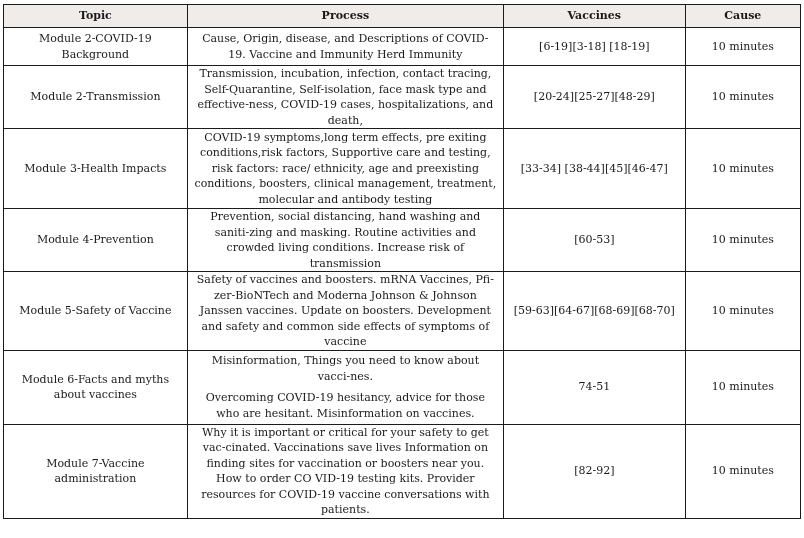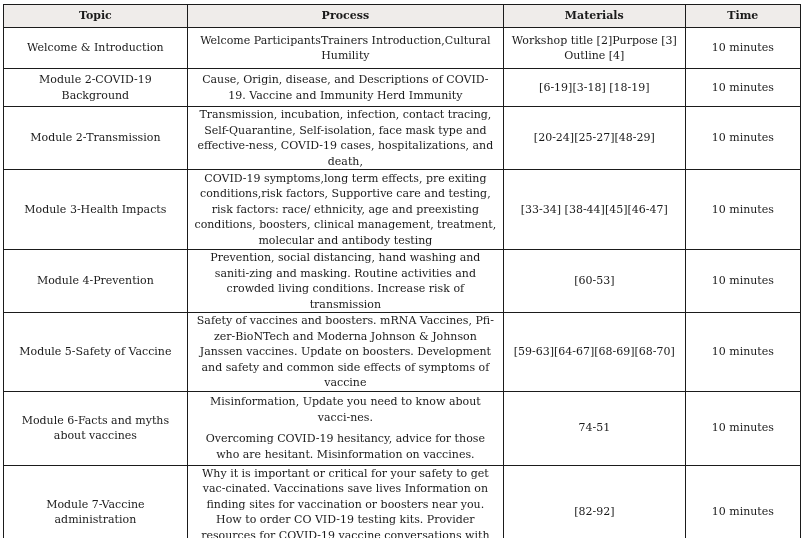--- a/index.html
+++ b/index.html
@@ -48,33 +48,25 @@
   <colgroup>
     <col class="col-topic">
     <col class="col-process">
     <col class="col-materials">
     <col class="col-time">
   </colgroup>
   <thead>
     <tr>
       <th>Topic</th>
       <th>Process</th>
-      <th>Materials</th>
-      <th>Time</th>
+      <th>Vaccines</th>
+      <th>Cause</th>
     </tr>
   </thead>
   <tbody>
-    <tr class="r1">
-      <td>Welcome &amp; Introduction</td>
-      <td class="process">
-          <p>Welcome ParticipantsTrainers Introduction,Cultural Humility</p>
-        </td>
-      <td>Workshop title [2]Purpose [3] Outline [4]</td>
-      <td>10 minutes</td>
-    </tr>
     <tr class="r2">
       <td>Module 2-COVID-19 Background</td>
       <td class="process">
           <p>Cause, Origin, disease, and Descriptions of COVID-19. Vaccine and Immunity Herd Immunity</p>
         </td>
       <td>[6-19][3-18] [18-19]</td>
       <td>10 minutes</td>
     </tr>
     <tr class="r3">
       <td>Module 2-Transmission</td>
@@ -104,21 +96,21 @@
       <td>Module 5-Safety of Vaccine</td>
       <td class="process">
           <p>Safety of vaccines and boosters. mRNA Vaccines, Pfi-zer-BioNTech and Moderna Johnson &amp; Johnson Janssen vaccines. Update on boosters.  Development and safety and common side effects of symptoms of vaccine</p>
         </td>
       <td>[59-63][64-67][68-69][68-70]</td>
       <td>10 minutes</td>
     </tr>
     <tr class="r7">
       <td>Module 6-Facts and myths about vaccines</td>
       <td class="process">
-        <p>Misinformation, Update you need to know about vacci-nes.</p>
+        <p>Misinformation, Things you need to know about vacci-nes.</p>
         <p>Overcoming COVID-19 hesitancy, advice for those who are hesitant. Misinformation on vaccines.</p>
       </td>
       <td>74-51</td>
       <td>10 minutes</td>
     </tr>
     <tr class="r8">
       <td>Module 7-Vaccine administration</td>
       <td class="process">
           <p>Why it is important or critical for your safety to get vac-cinated. Vaccinations save lives Information on finding sites for vaccination or boosters near you. How to order CO VID-19 testing kits. Provider resources for COVID-19 vaccine conversations with patients.</p>
         </td>

